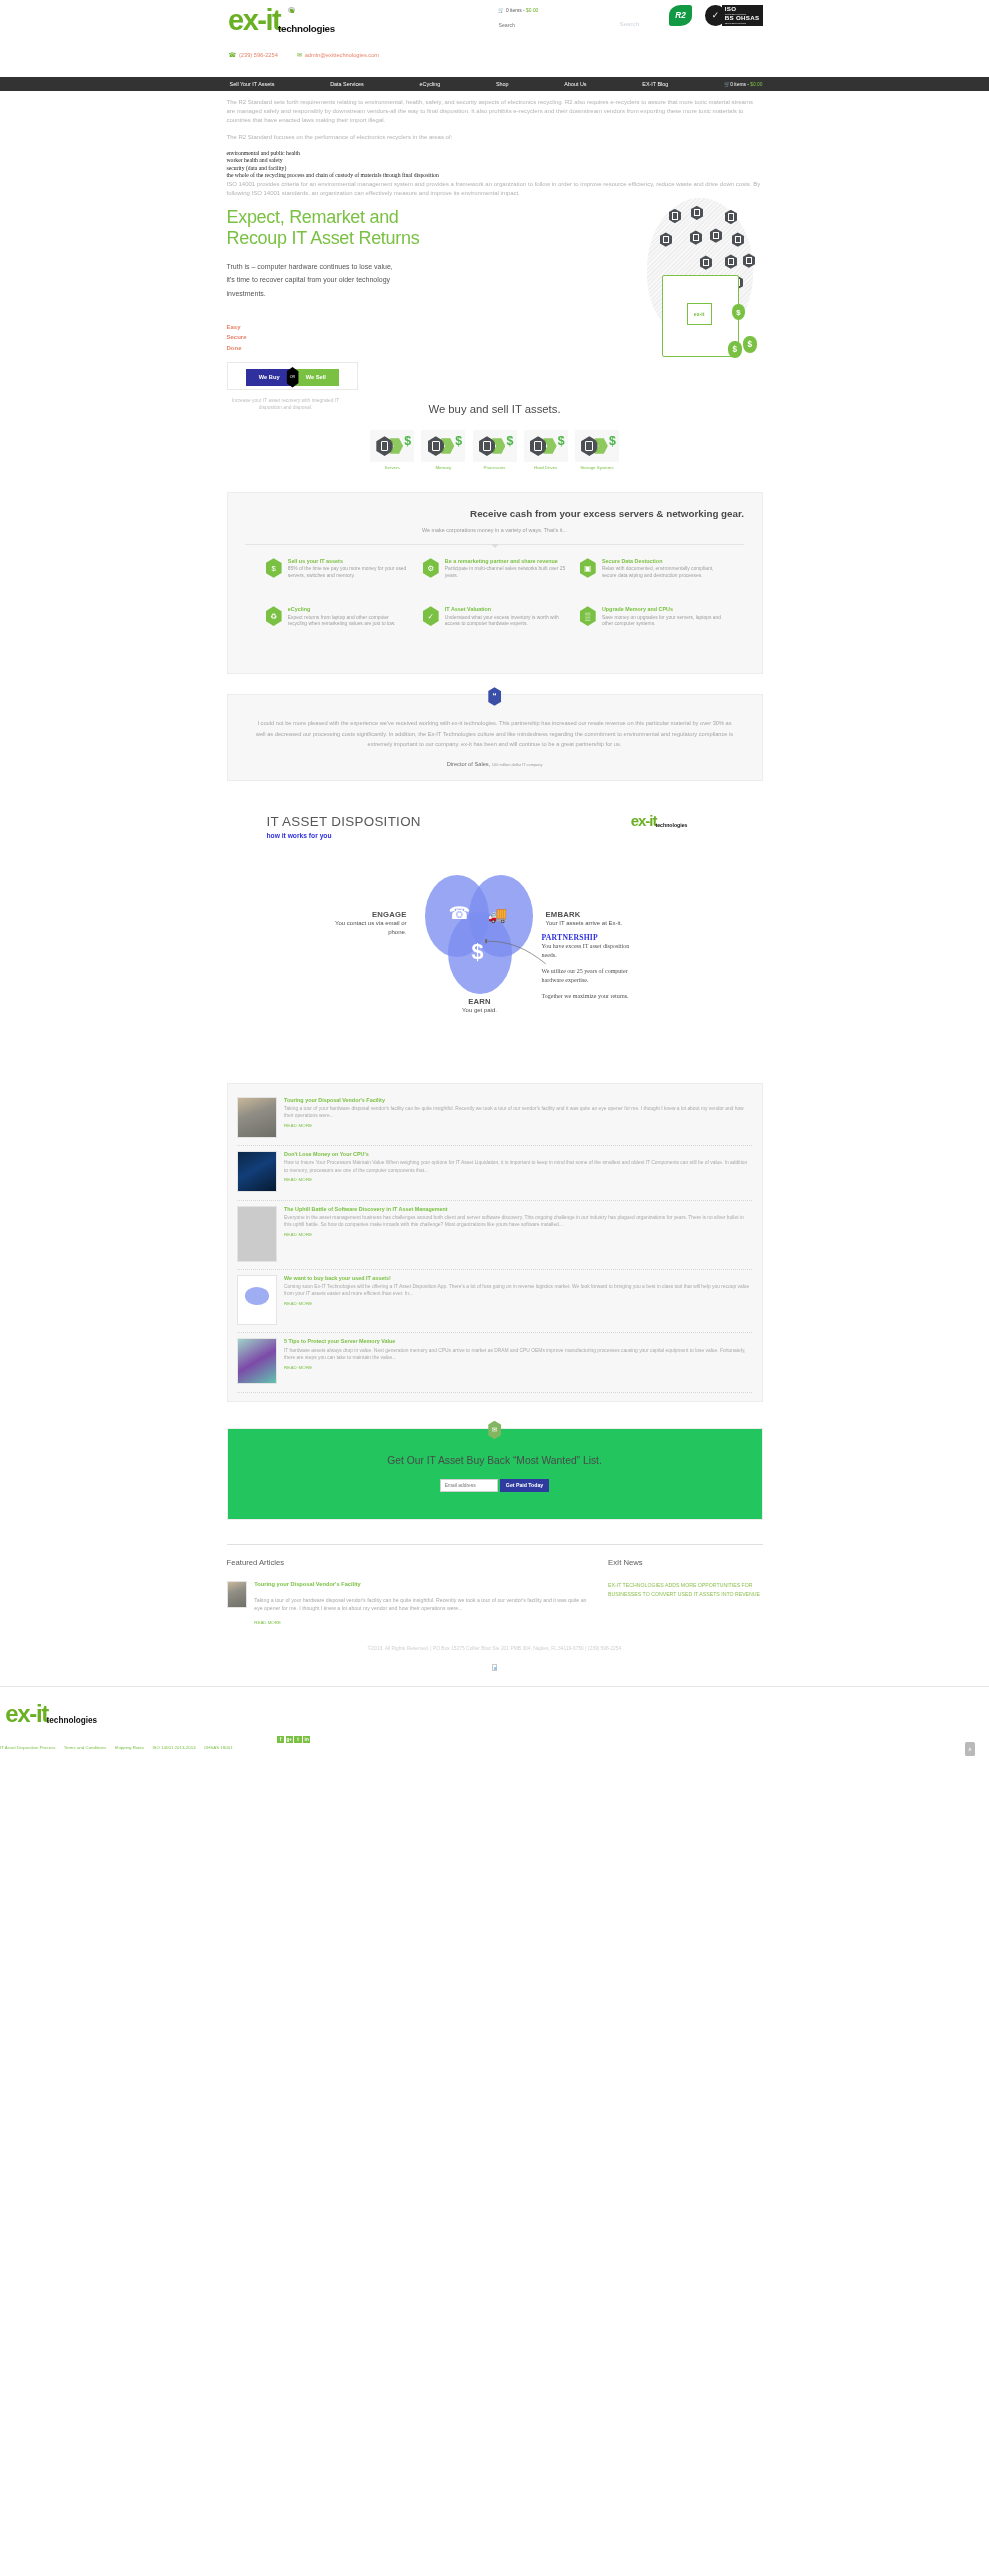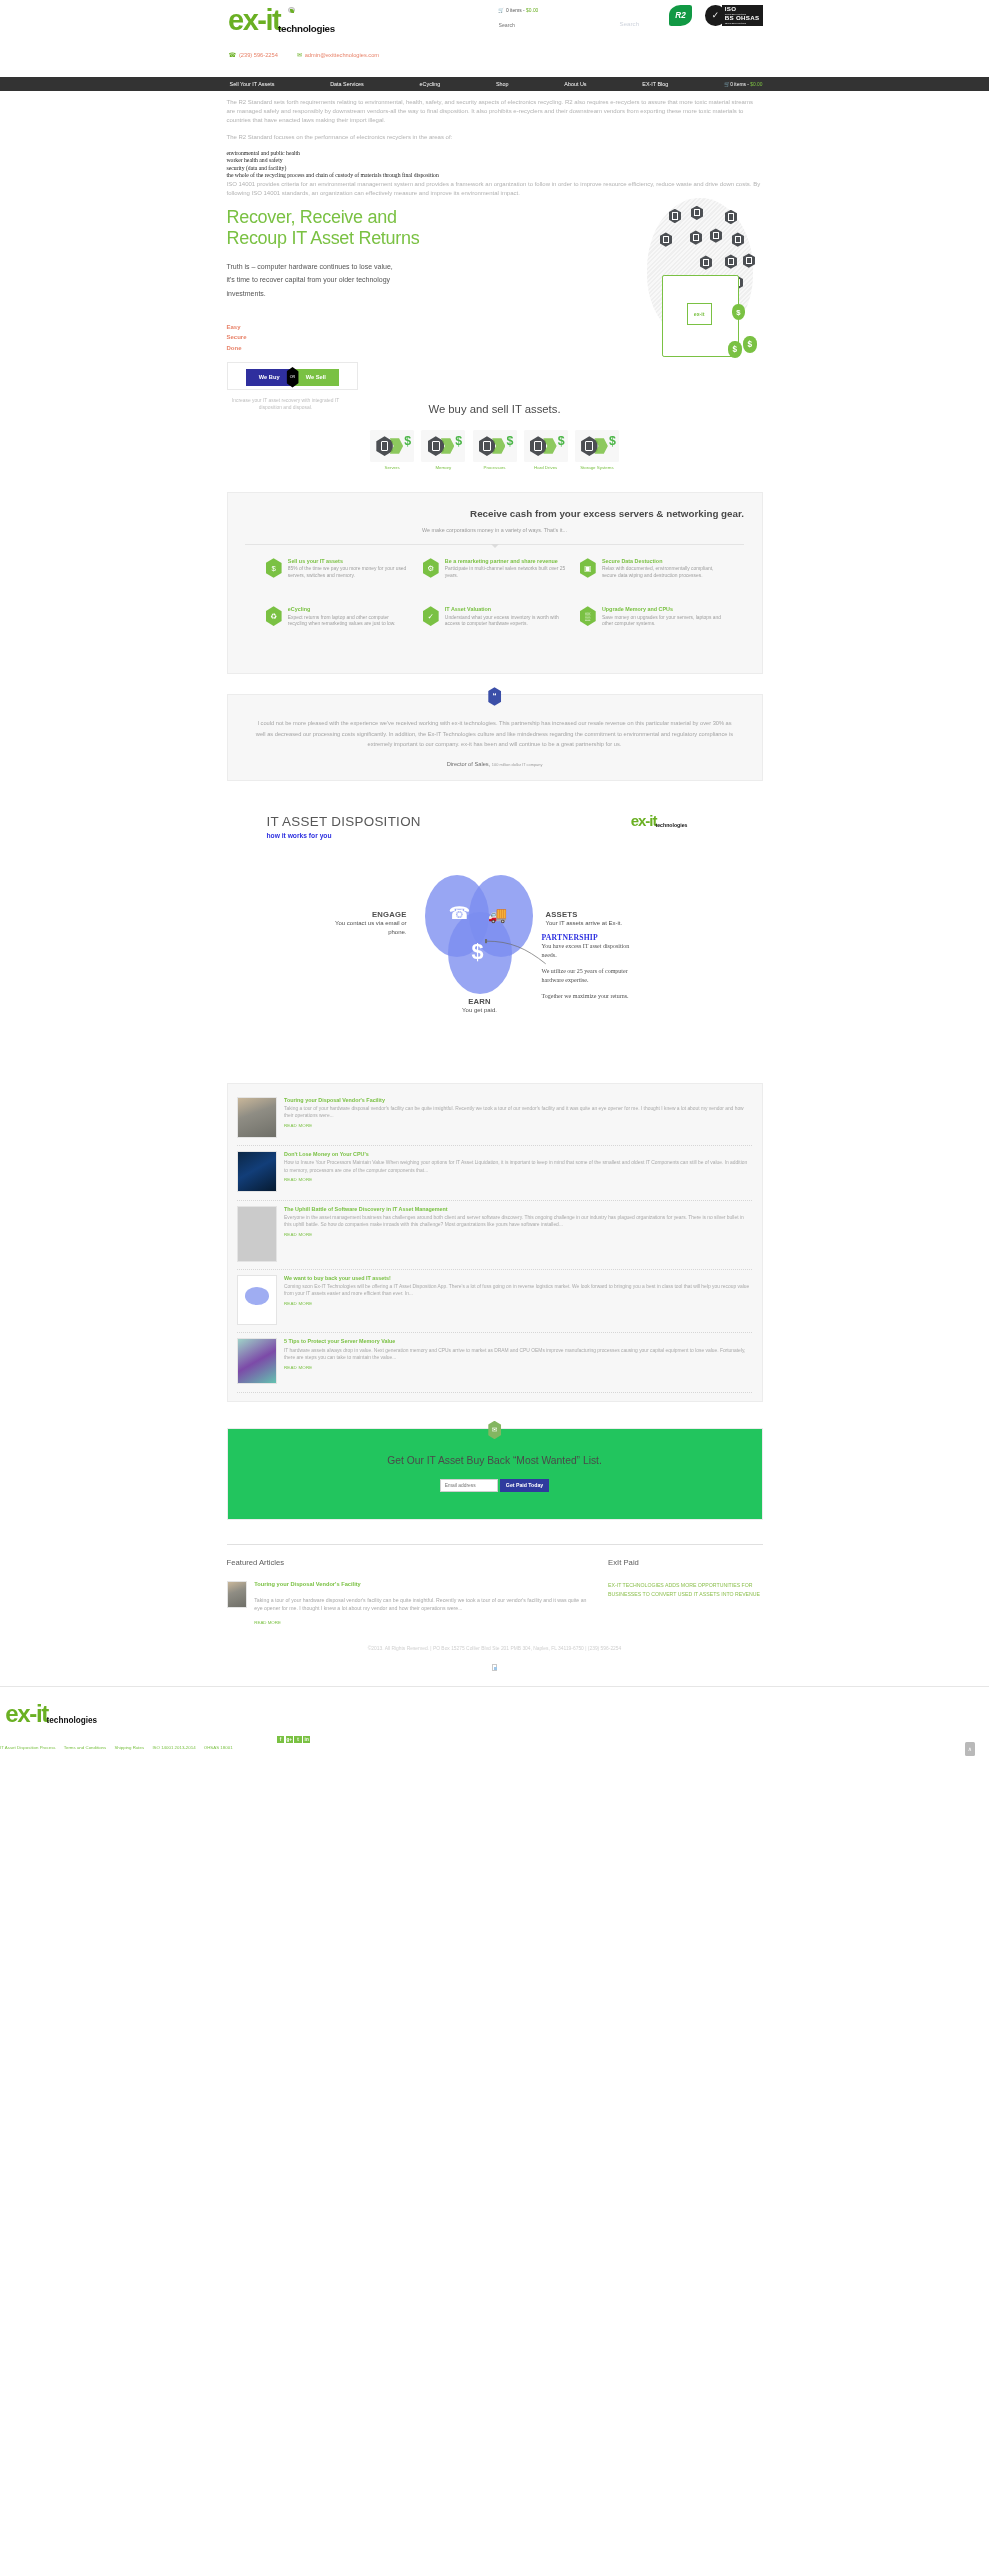--- a/index.html
+++ b/index.html
@@ -273,21 +273,21 @@
         <div>environmental and public health</div>
         <div>worker health and safety</div>
         <div>security (data and facility)</div>
         <div>the whole of the recycling process and chain of custody of materials through final disposition</div>
       </div>
       <p class="iso-para" style="margin-top:0">ISO 14001 provides criteria for an environmental management system and provides a framework an organization to follow in order to improve resource efficiency, reduce waste and drive down costs. By following ISO 14001 standards, an organization can effectively measure and improve its environmental impact.</p>
     </div>
 
     <div class="hero">
       <h1>
-        <span>Recover, Receive and</span><br>
+        <span>Expect, Remarket and</span><br>
         <span>Recoup IT Asset Returns</span>
       </h1>
       <div class="lede">Truth is – computer hardware continues to lose value, it's time to recover capital from your older technology investments.</div>
       <div class="esd">
         <div>Easy</div>
         <div>Secure</div>
         <div>Done</div>
       </div>
       <div class="buybox">
         <div class="bbtn">
@@ -479,21 +479,21 @@
       <svg class="leader" viewBox="0 0 140 60">
         <path d="M2,4 C50,4 80,18 118,48" stroke="#6c6c6c" stroke-width="1.4" fill="none"></path>
         <rect x="0" y="0" width="4" height="8" fill="#6c6c6c"></rect>
       </svg>
 
       <div class="lbl-engage">
         <div class="vb">ENGAGE</div>
         <div class="vp">You contact us via email or phone.</div>
       </div>
       <div class="lbl-embark">
-        <div class="vb">ASSETS</div>
+        <div class="vb">EMBARK</div>
         <div class="vp">Your IT assets arrive at Ex-it.</div>
       </div>
       <div class="lbl-earn">
         <div class="vb">EARN</div>
         <div class="vp">You get paid.</div>
       </div>
       <div class="lbl-part">
         <div class="vb">PARTNERSHIP</div>
         <div class="vp">You have excess IT asset disposition needs.</div>
         <div class="vp" style="margin-top:7.2px">We utilize our 25 years of computer hardware expertise.</div>
@@ -561,21 +561,21 @@
         <div class="feat-post">
           <div class="thumb th-warehouse"></div>
           <div>
             <h4>Touring your Disposal Vendor's Facility</h4>
             <p>Taking a tour of your hardware disposal vendor's facility can be quite insightful.  Recently we took a tour of our vendor's facility and it was quite an eye opener for me.  I thought I knew a lot about my vendor and how their operations were...</p>
             <div class="rm">READ MORE</div>
           </div>
         </div>
       </div>
       <div class="feat-right">
-        <h3>ExIt Paid</h3>
+        <h3>ExIt News</h3>
         <div class="news-item">EX-IT TECHNOLOGIES ADDS MORE OPPORTUNITIES FOR BUSINESSES TO CONVERT USED IT ASSETS INTO REVENUE</div>
       </div>
     </div>
 
     <div class="copy">
       <div>©2013. All Rights Reserved. | PO Box 15275 Collier Blvd Ste 201 PMB 304, Naples, FL 34119-6750 | (239) 596-2254</div>
       <span class="brokenimg"></span>
     </div>
   </div>
 

